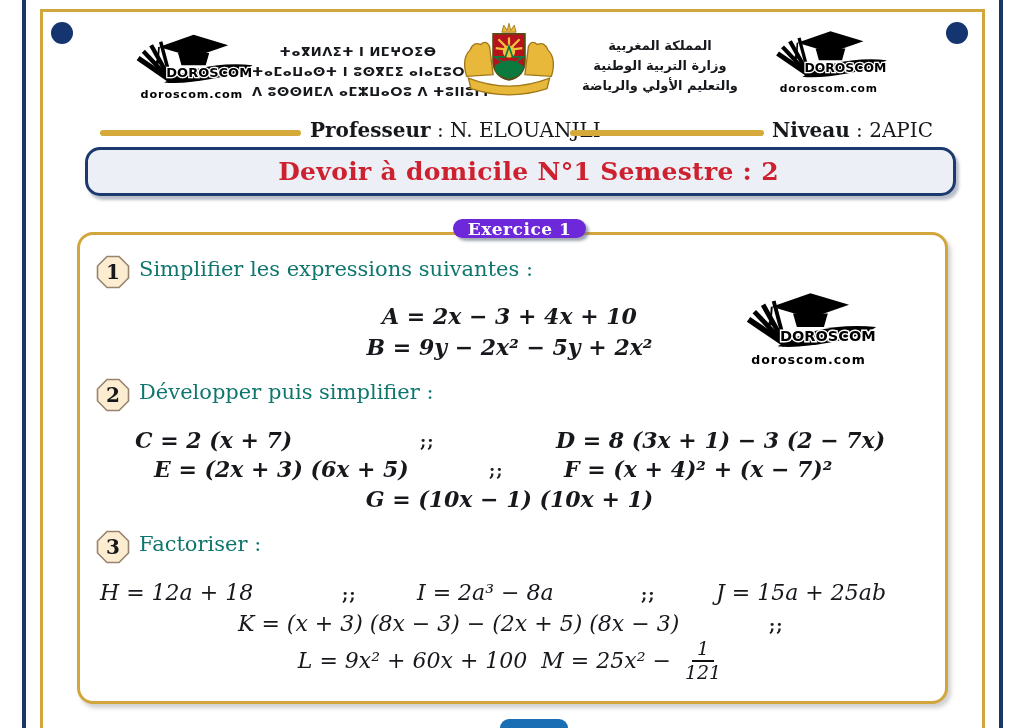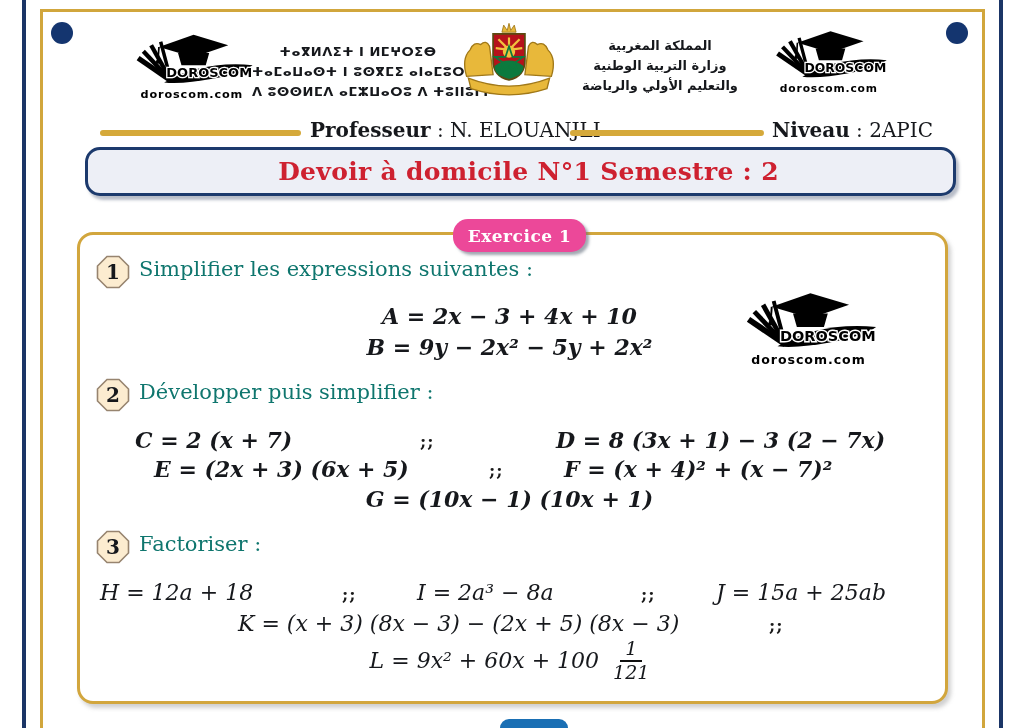--- a/index.html
+++ b/index.html
@@ -25,21 +25,21 @@
 
   .title-banner{position:absolute;left:85px;top:147px;width:849px;height:43px;
                 background:#edeff6;border:3px solid #1c3a6d;border-radius:15px;
                 box-shadow:3px 4px 3px rgba(125,135,155,.55);
                 display:flex;align-items:center;justify-content:center;padding-left:16px;}
   .title-banner .t{color:#ce2130;font-weight:bold;font-size:25px;letter-spacing:.3px;}
 
   .exercise-box{position:absolute;left:77px;top:232px;width:865px;height:466px;background:#fff;
                 border:3px solid #d2a63d;border-radius:16px;
                 box-shadow:3px 4px 4px rgba(150,150,150,.45);}
-  .badge{position:absolute;left:453px;top:219px;width:133px;height:33px;background:#ec4899;
+  .badge{position:absolute;left:453px;top:219px;width:133px;height:19px;background:#6d28d9;
          border-radius:15px;display:flex;align-items:center;justify-content:center;
          color:#fff;font-weight:bold;font-size:17px;letter-spacing:.5px;
          box-shadow:3px 3px 3px rgba(100,110,125,.6);}
   .badge-sliver{position:absolute;left:500px;top:719px;width:68px;height:9px;background:#1a6fb4;
                 border-radius:12px 12px 0 0;}
 
   .prompt{position:absolute;font-size:21px;color:#0f766e;white-space:nowrap;}
   .eq{position:absolute;font-style:italic;font-weight:bold;font-size:22px;white-space:nowrap;}
   .eq.light{font-weight:normal;}
   .sep{position:absolute;font-weight:bold;font-size:17px;letter-spacing:1px;color:#1a1a1a;}
@@ -173,19 +173,20 @@
 <div class="eq light" style="left:100px;top:580px">H = 12a + 18</div>
 <div class="sep" style="left:342px;top:584px">;;</div>
 <div class="eq light" style="left:417px;top:580px">I = 2a³ − 8a</div>
 <div class="sep" style="left:641px;top:584px">;;</div>
 <div class="eq light" style="left:716px;top:580px">J = 15a + 25ab</div>
 <div class="eq light" style="left:238px;top:611px">K = (x + 3) (8x − 3) − (2x + 5) (8x − 3)</div>
 <div class="sep" style="left:769px;top:615px">;;</div>
 
 <div class="row-lm">
   <span>L = 9x² + 60x + 100</span>
+  <span>M = 25x² −</span>
   <span class="frac">
     <span class="frac-num">1</span>
     <span class="frac-den">121</span>
   </span>
 </div>
 
 <div class="badge-sliver"></div>
 
 </body></html>

